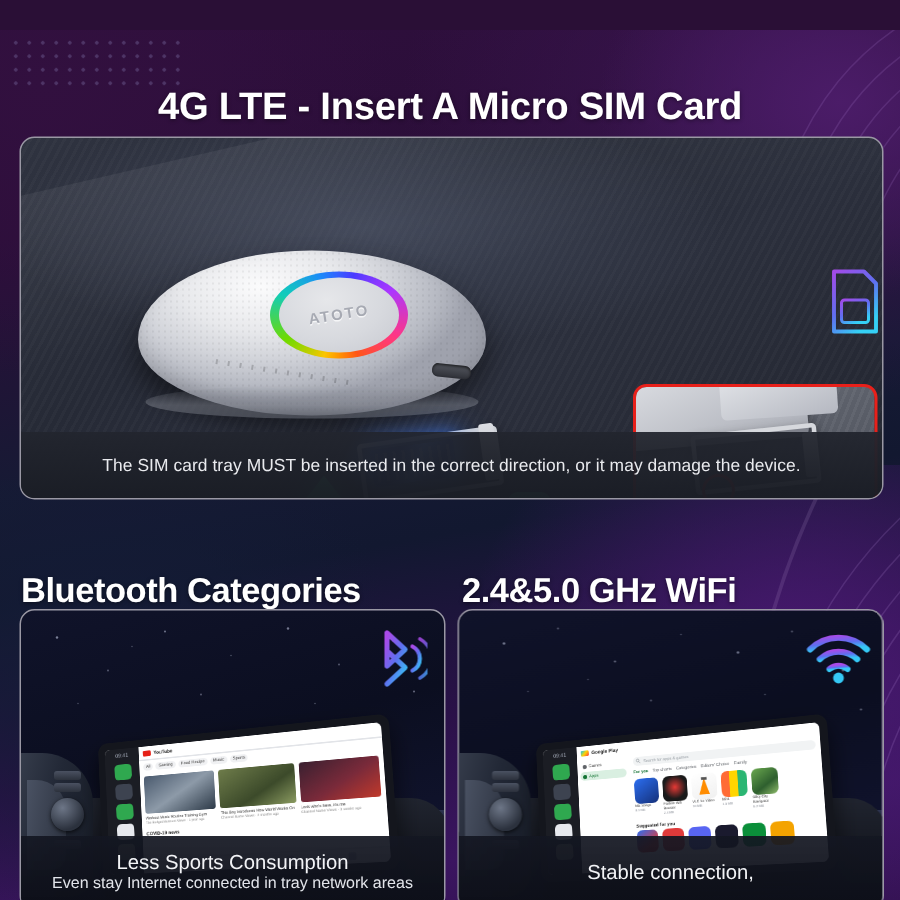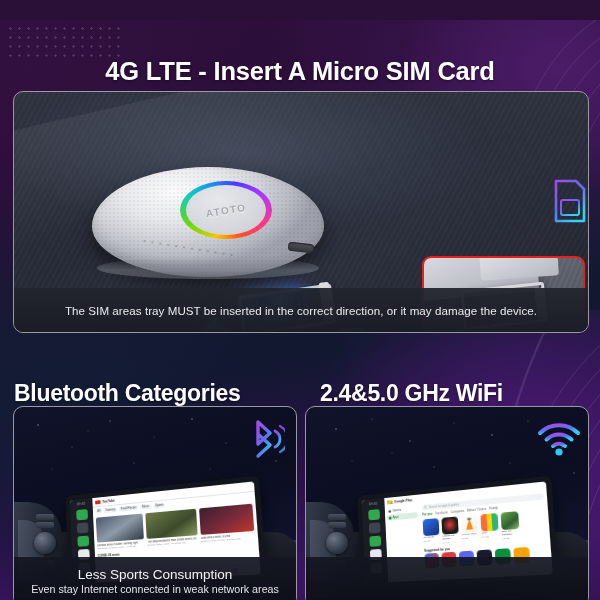--- a/index.html
+++ b/index.html
@@ -30,21 +30,21 @@
   .swirl-tr{right:-60px;top:-40px;width:300px;height:240px;opacity:.5;}
   .swirl-br{right:-30px;top:300px;width:330px;height:320px;opacity:.55;}
 
   
   .h-main{position:absolute;left:0;top:20px;width:600px;text-align:center;
     color:#fff;font-size:25.5px;font-weight:bold;letter-spacing:-.2px;
     text-shadow:0 1px 3px rgba(0,0,0,.45);}
   .h-sub{position:absolute;top:341px;color:#fff;font-size:23px;font-weight:bold;
     letter-spacing:-.3px;text-shadow:0 1px 3px rgba(0,0,0,.45);white-space:nowrap;}
   .h-bt{left:14px;}
-  .h-wifi{left:320px;}
+  .h-wifi{left:308px;}
 
   
   .panel-top{position:absolute;left:13px;top:71px;width:574px;height:240px;
     border-radius:10px;border:1px solid #9a98a4;overflow:hidden;
     background:linear-gradient(150deg,#2f3340 0%,#262a36 35%,#2b2f3c 60%,#22252f 100%);}
   .panel-top .desk{position:absolute;inset:0;
     background:
       radial-gradient(ellipse 60% 50% at 40% 25%, rgba(86,94,116,.55) 0%, rgba(86,94,116,0) 70%),
       repeating-linear-gradient(118deg, rgba(255,255,255,.022) 0 2px, rgba(0,0,0,0) 2px 5px);}
   .panel-top .streak{position:absolute;left:-10%;top:-12%;width:125%;height:70%;
@@ -310,21 +310,21 @@
         <line x1="10" y1="10" x2="10" y2="16"></line>
         <line x1="15" y1="10" x2="15" y2="16"></line>
         <line x1="20" y1="10" x2="20" y2="16"></line>
       </g>
       <rect x="9" y="22" width="18" height="15" rx="2" fill="none" stroke="url(#gSim)" stroke-width="2"></rect>
       <line x1="9" y1="29" x2="27" y2="29" stroke="url(#gSim)" stroke-width="1.6"></line>
       <line x1="18" y1="22" x2="18" y2="37" stroke="url(#gSim)" stroke-width="1.6"></line>
     </svg>
 
     <div class="cap-strip">
-      <span>The SIM areas tray MUST be inserted in the correct direction, or it may damage the device.</span>
+      <span>The SIM card tray MUST be inserted in the correct direction, or it may damage the device.</span>
     </div>
   </div>
 
   <h2 class="h-sub h-bt">Bluetooth Categories</h2>
   <h2 class="h-sub h-wifi">2.4&amp;5.0 GHz WiFi</h2>
 
   <div class="panel-b panel-bl">
     <svg class="starfield" viewBox="0 0 282 199">
       <g fill="#cfd6ee">
         <circle cx="24" cy="18" r=".8" opacity=".7"></circle>
@@ -402,21 +402,21 @@
               <div class="foot-ic"></div>
               <div class="foot-ic"></div>
             </div>
           </div>
         </div>
       </div>
     </div>
 
     <div class="cap-box">
       <div class="cap-t1">Less Sports Consumption</div>
-      <div class="cap-t2">Even stay Internet connected in weak network areas</div>
+      <div class="cap-t2">Even stay Internet connected in tray network areas</div>
     </div>
   </div>
 
   <svg class="glyph-bt" viewBox="0 0 40 42">
     <defs>
       <linearGradient id="gBt" x1="0.1" y1="0" x2="0.9" y2="1">
         <stop offset="0%" stop-color="#a94ae8"></stop>
         <stop offset="50%" stop-color="#5f6ff0"></stop>
         <stop offset="100%" stop-color="#35c8f5"></stop>
       </linearGradient>
@@ -539,20 +539,21 @@
                   <div class="ps-ic2" style="background:#f4a300"></div>
                 </div>
               </div>
             </div>
           </div>
         </div>
       </div>
     </div>
 
     <div class="cap-box">
+      <div class="cap-t1">Stable connection,</div>
     </div>
   </div>
 
   <svg class="glyph-wifi" viewBox="0 0 44 36">
     <defs>
       <linearGradient id="gWf" x1="0" y1="0" x2="0.5" y2="1">
         <stop offset="0%" stop-color="#a94ae8"></stop>
         <stop offset="55%" stop-color="#5f6ff0"></stop>
         <stop offset="100%" stop-color="#35c8f5"></stop>
       </linearGradient>

